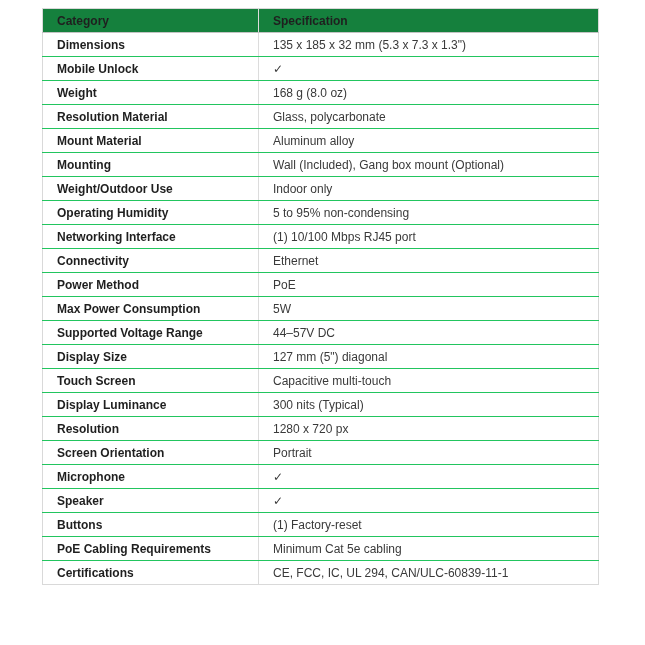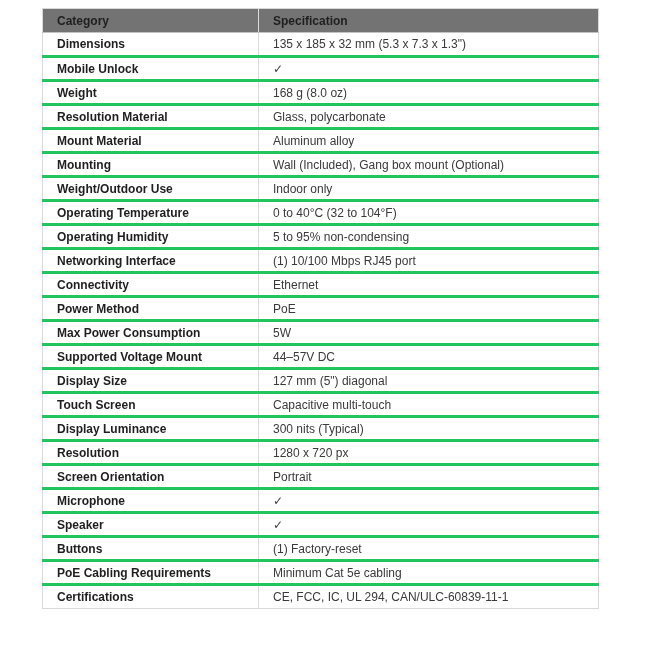--- a/index.html
+++ b/index.html
@@ -29,27 +29,27 @@
   .spec-table td {
     height: 24px;
     padding: 0 14px;
     text-align: left;
     vertical-align: middle;
     box-sizing: border-box;
     overflow: hidden;
     white-space: nowrap;
   }
   .spec-table thead th {
-    background: #737373;
+    background: #15803d;
     color: #1f1f1f;
     font-weight: bold;
     border-bottom: 1px solid #c3c3c3;
   }
   .spec-table tbody td {
-    border-bottom: 3px solid #22c55e;
+    border-bottom: 1px solid #22c55e;
     color: #3a3a3a;
   }
   .spec-table tbody tr:last-child td {
     border-bottom: 1px solid #d9d9d9;
   }
   .spec-table th + th,
   .spec-table td + td {
     border-left: 1px solid #dcdcdc;
     margin-top: 8px;
   }
@@ -96,45 +96,41 @@
         </tr>
         <tr>
           <td class="cat">Mounting</td>
           <td class="spec">Wall (Included), Gang box mount (Optional)</td>
         </tr>
         <tr>
           <td class="cat">Weight/Outdoor Use</td>
           <td class="spec">Indoor only</td>
         </tr>
         <tr>
-          <td class="cat">Operating Temperature</td>
-          <td class="spec">0 to 40°C (32 to 104°F)</td>
-        </tr>
-        <tr>
           <td class="cat">Operating Humidity</td>
           <td class="spec">5 to 95% non-condensing</td>
         </tr>
         <tr>
           <td class="cat">Networking Interface</td>
           <td class="spec">(1) 10/100 Mbps RJ45 port</td>
         </tr>
         <tr>
           <td class="cat">Connectivity</td>
           <td class="spec">Ethernet</td>
         </tr>
         <tr>
           <td class="cat">Power Method</td>
           <td class="spec">PoE</td>
         </tr>
         <tr>
           <td class="cat">Max Power Consumption</td>
           <td class="spec">5W</td>
         </tr>
         <tr>
-          <td class="cat">Supported Voltage Mount</td>
+          <td class="cat">Supported Voltage Range</td>
           <td class="spec">44–57V DC</td>
         </tr>
         <tr>
           <td class="cat">Display Size</td>
           <td class="spec">127 mm (5") diagonal</td>
         </tr>
         <tr>
           <td class="cat">Touch Screen</td>
           <td class="spec">Capacitive multi-touch</td>
         </tr>

